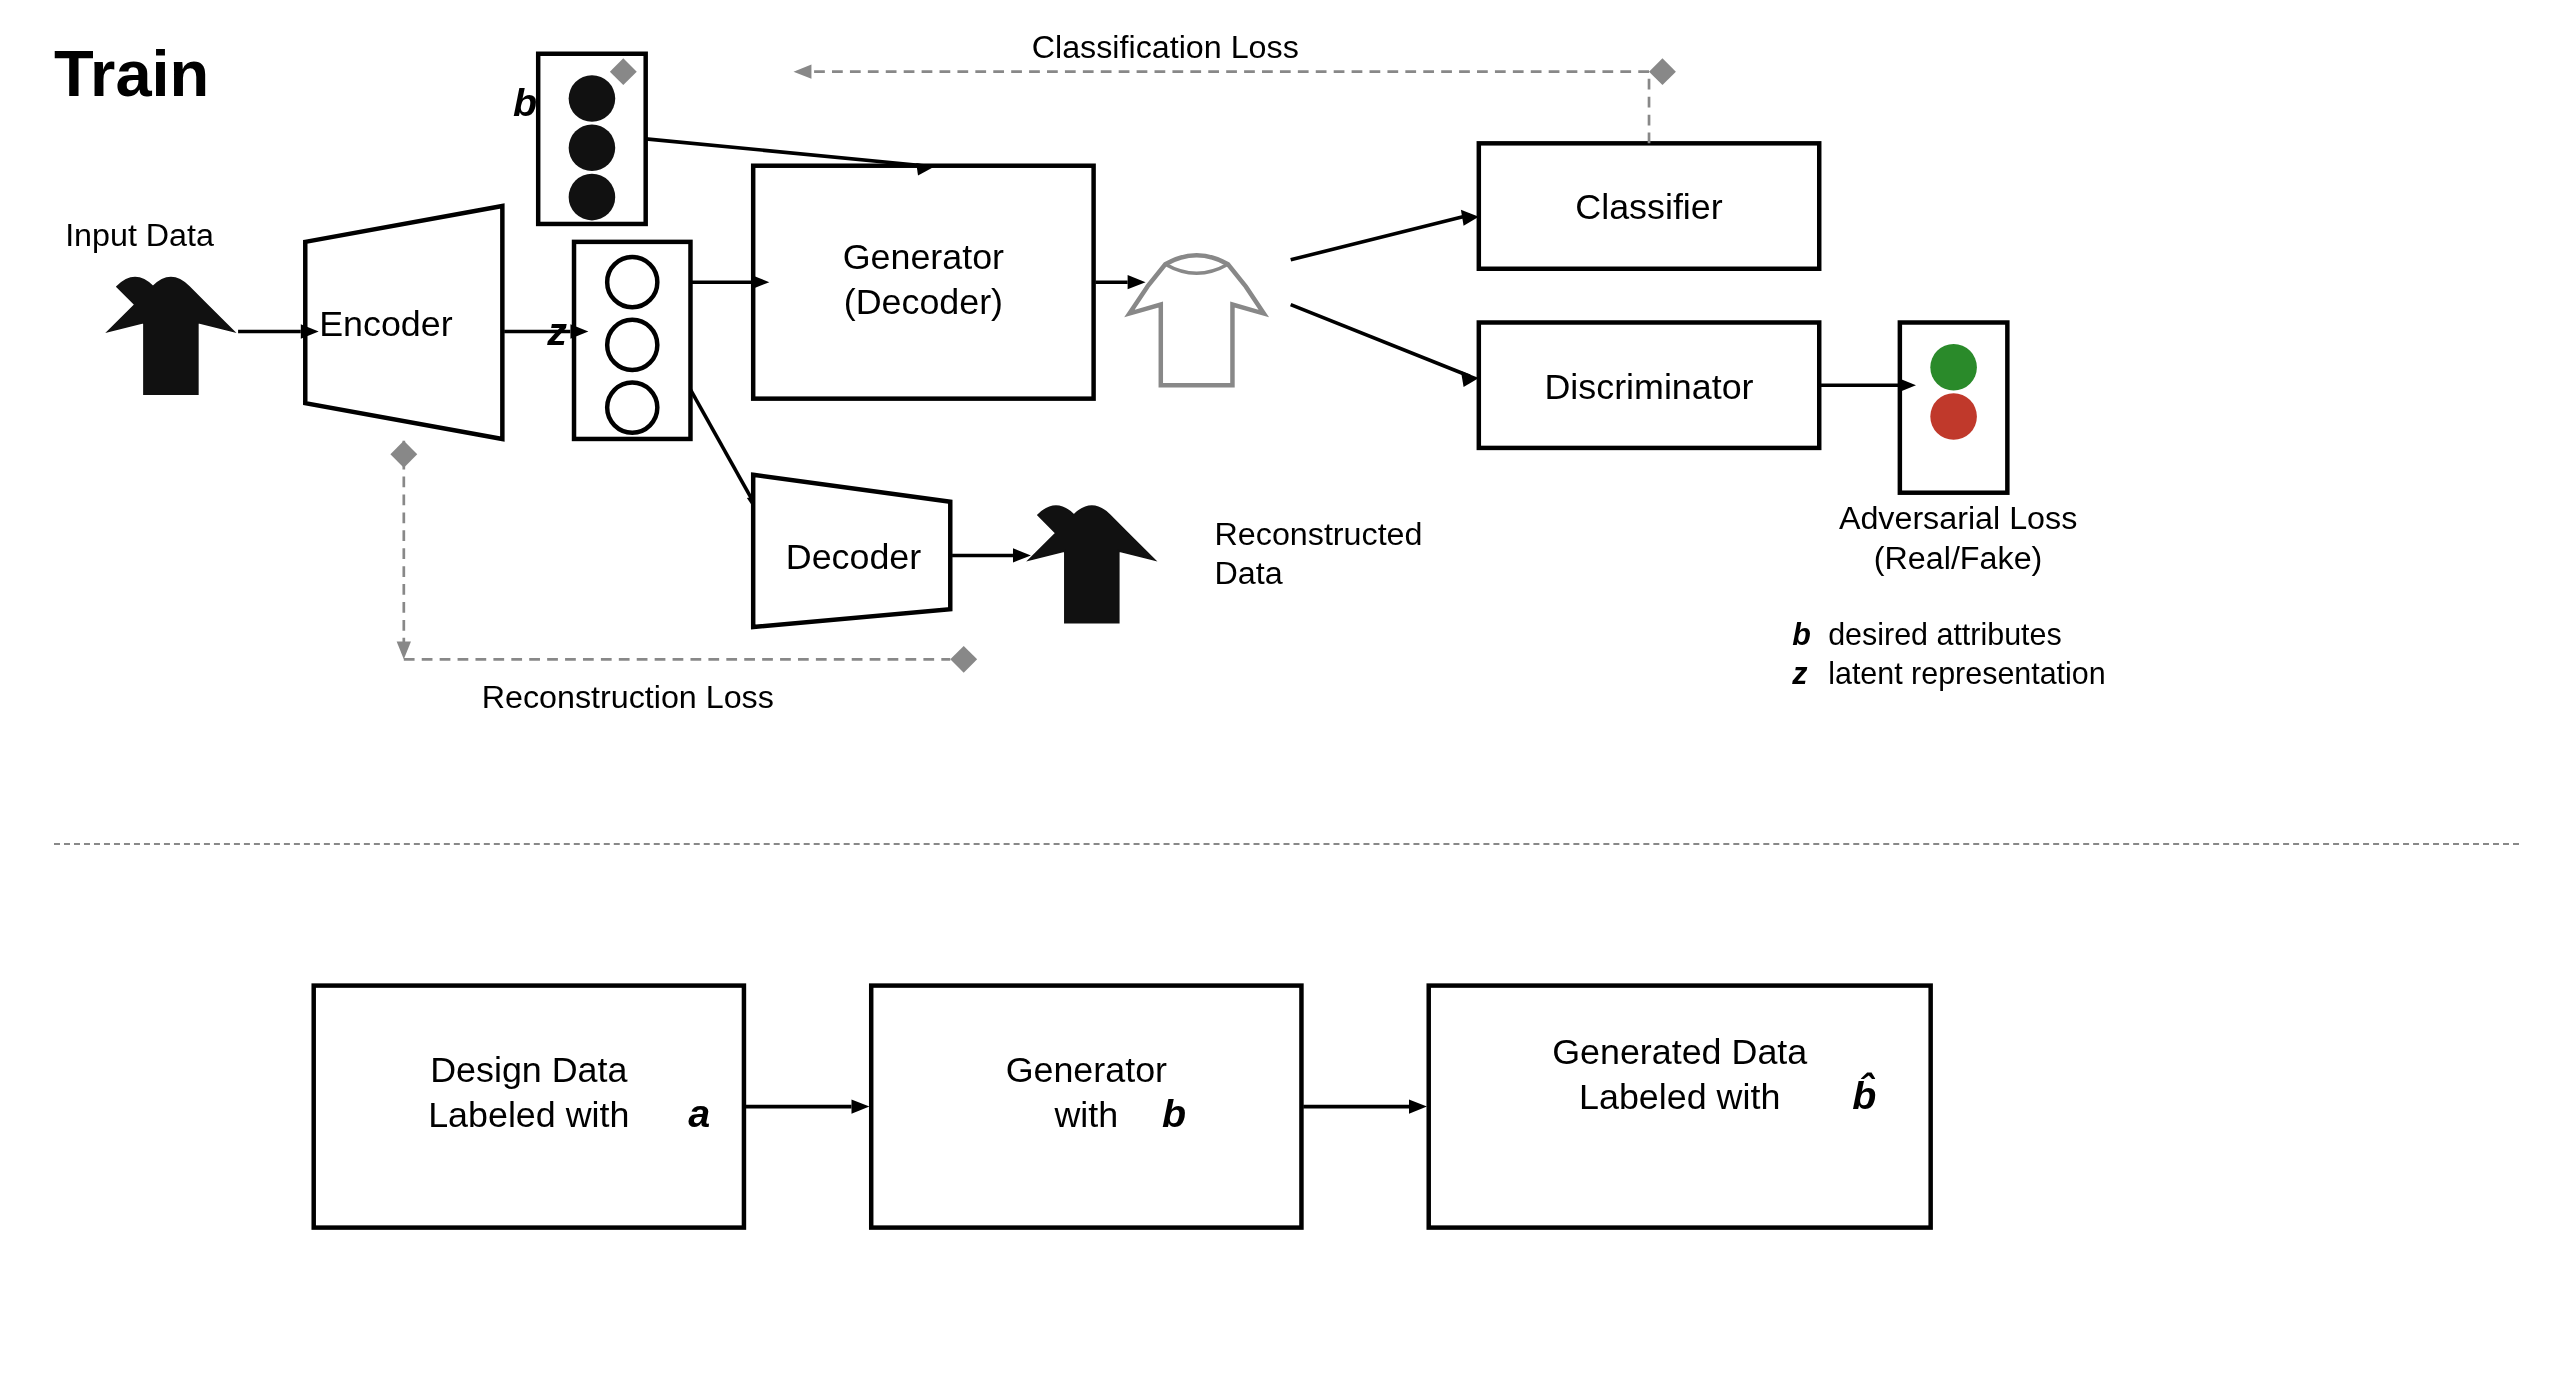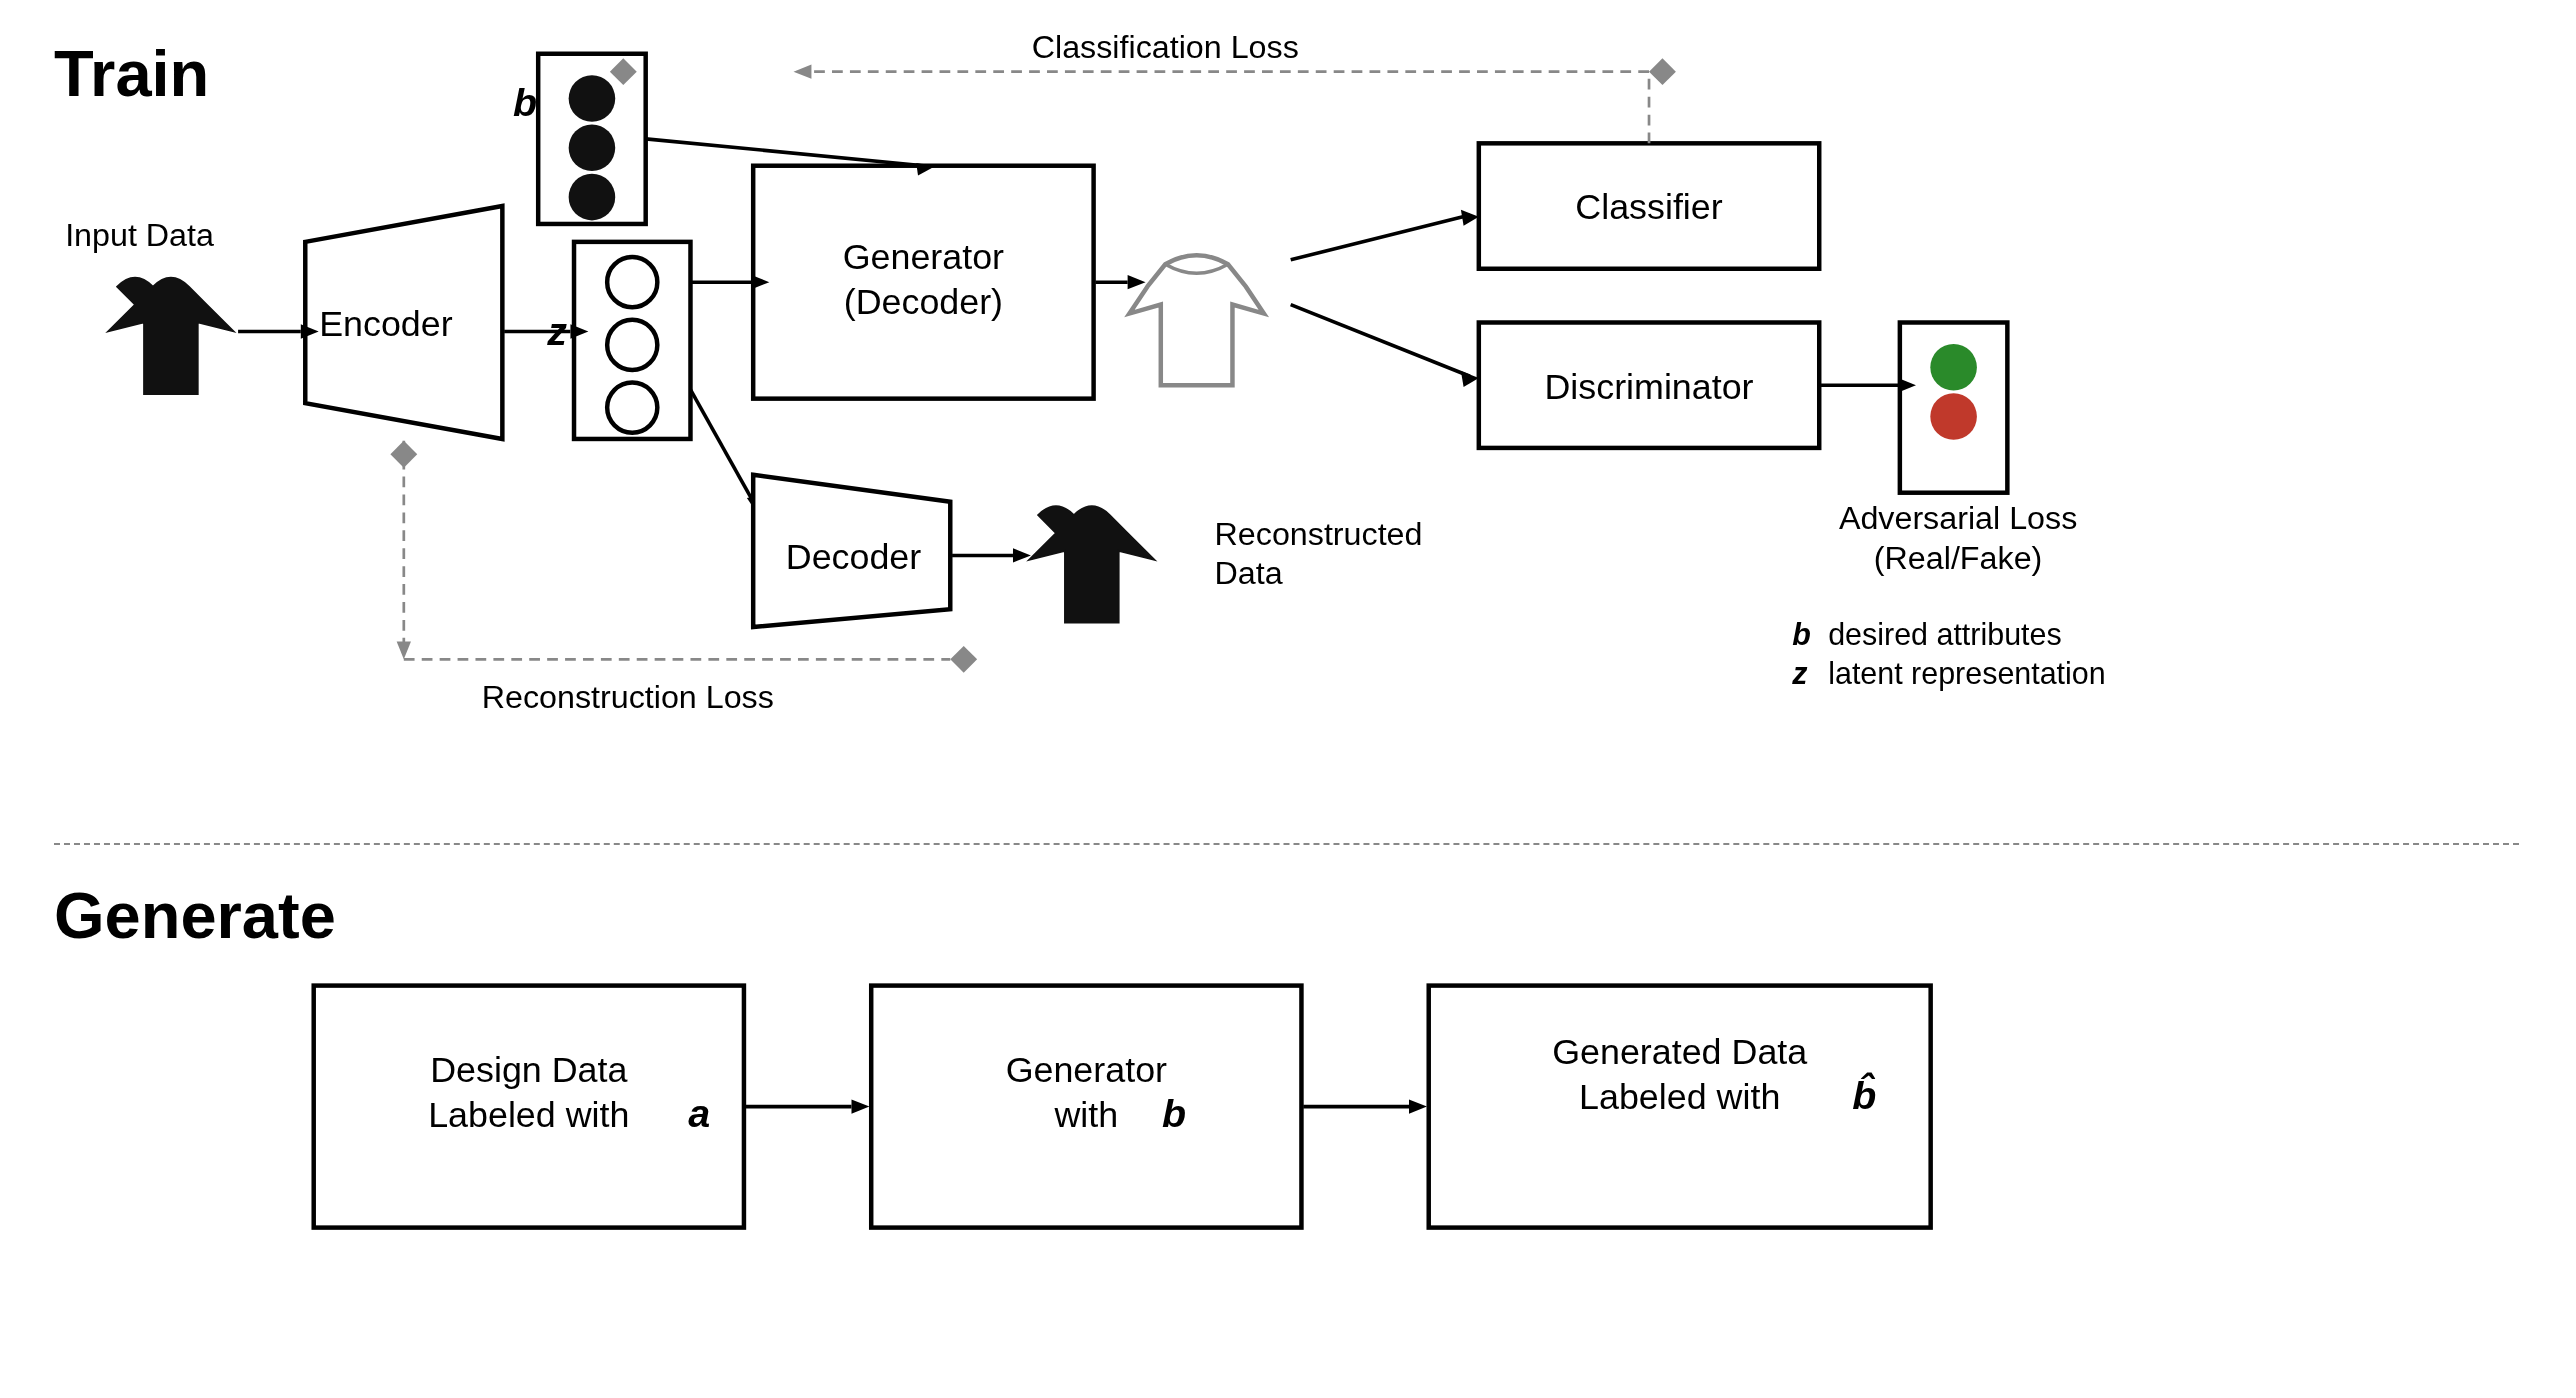--- a/index.html
+++ b/index.html
@@ -159,21 +159,20 @@
     <text x="700" y="790" font-size="36" font-family="Arial" text-anchor="middle">Reconstruction Loss</text>
 
     <text x="2000" y="720" font-size="34" font-family="Arial" font-weight="bold" font-style="italic">b</text>
     <text x="2040" y="720" font-size="34" font-family="Arial">  desired attributes</text>
     <text x="2000" y="764" font-size="34" font-family="Arial" font-weight="bold" font-style="italic">z</text>
     <text x="2040" y="764" font-size="34" font-family="Arial">  latent representation</text>
   </svg>
 
   <div class="divider"></div>
 
-  <div class="section-label" style="position:absolute; top:878px; left:54px;">Generate</div>
 
   <svg class="arrow-svg" style="position:absolute;top:860px;left:0;width:2576px;height:538px;" viewBox="0 0 2874 600" width="2576" height="538">
 
     <rect x="350" y="140" width="480" height="270" fill="white" stroke="black" stroke-width="5"></rect>
     <text x="590" y="248" font-size="40" text-anchor="middle" font-family="Arial">Design Data</text>
     <text x="590" y="298" font-size="40" text-anchor="middle" font-family="Arial">Labeled with </text>
     <text x="780" y="298" font-size="44" text-anchor="middle" font-family="Arial" font-weight="bold" font-style="italic">a</text>
 
     <line x1="832" y1="275" x2="950" y2="275" stroke="black" stroke-width="4"></line>
     <polygon points="950,267 970,275 950,283" fill="black"></polygon>

